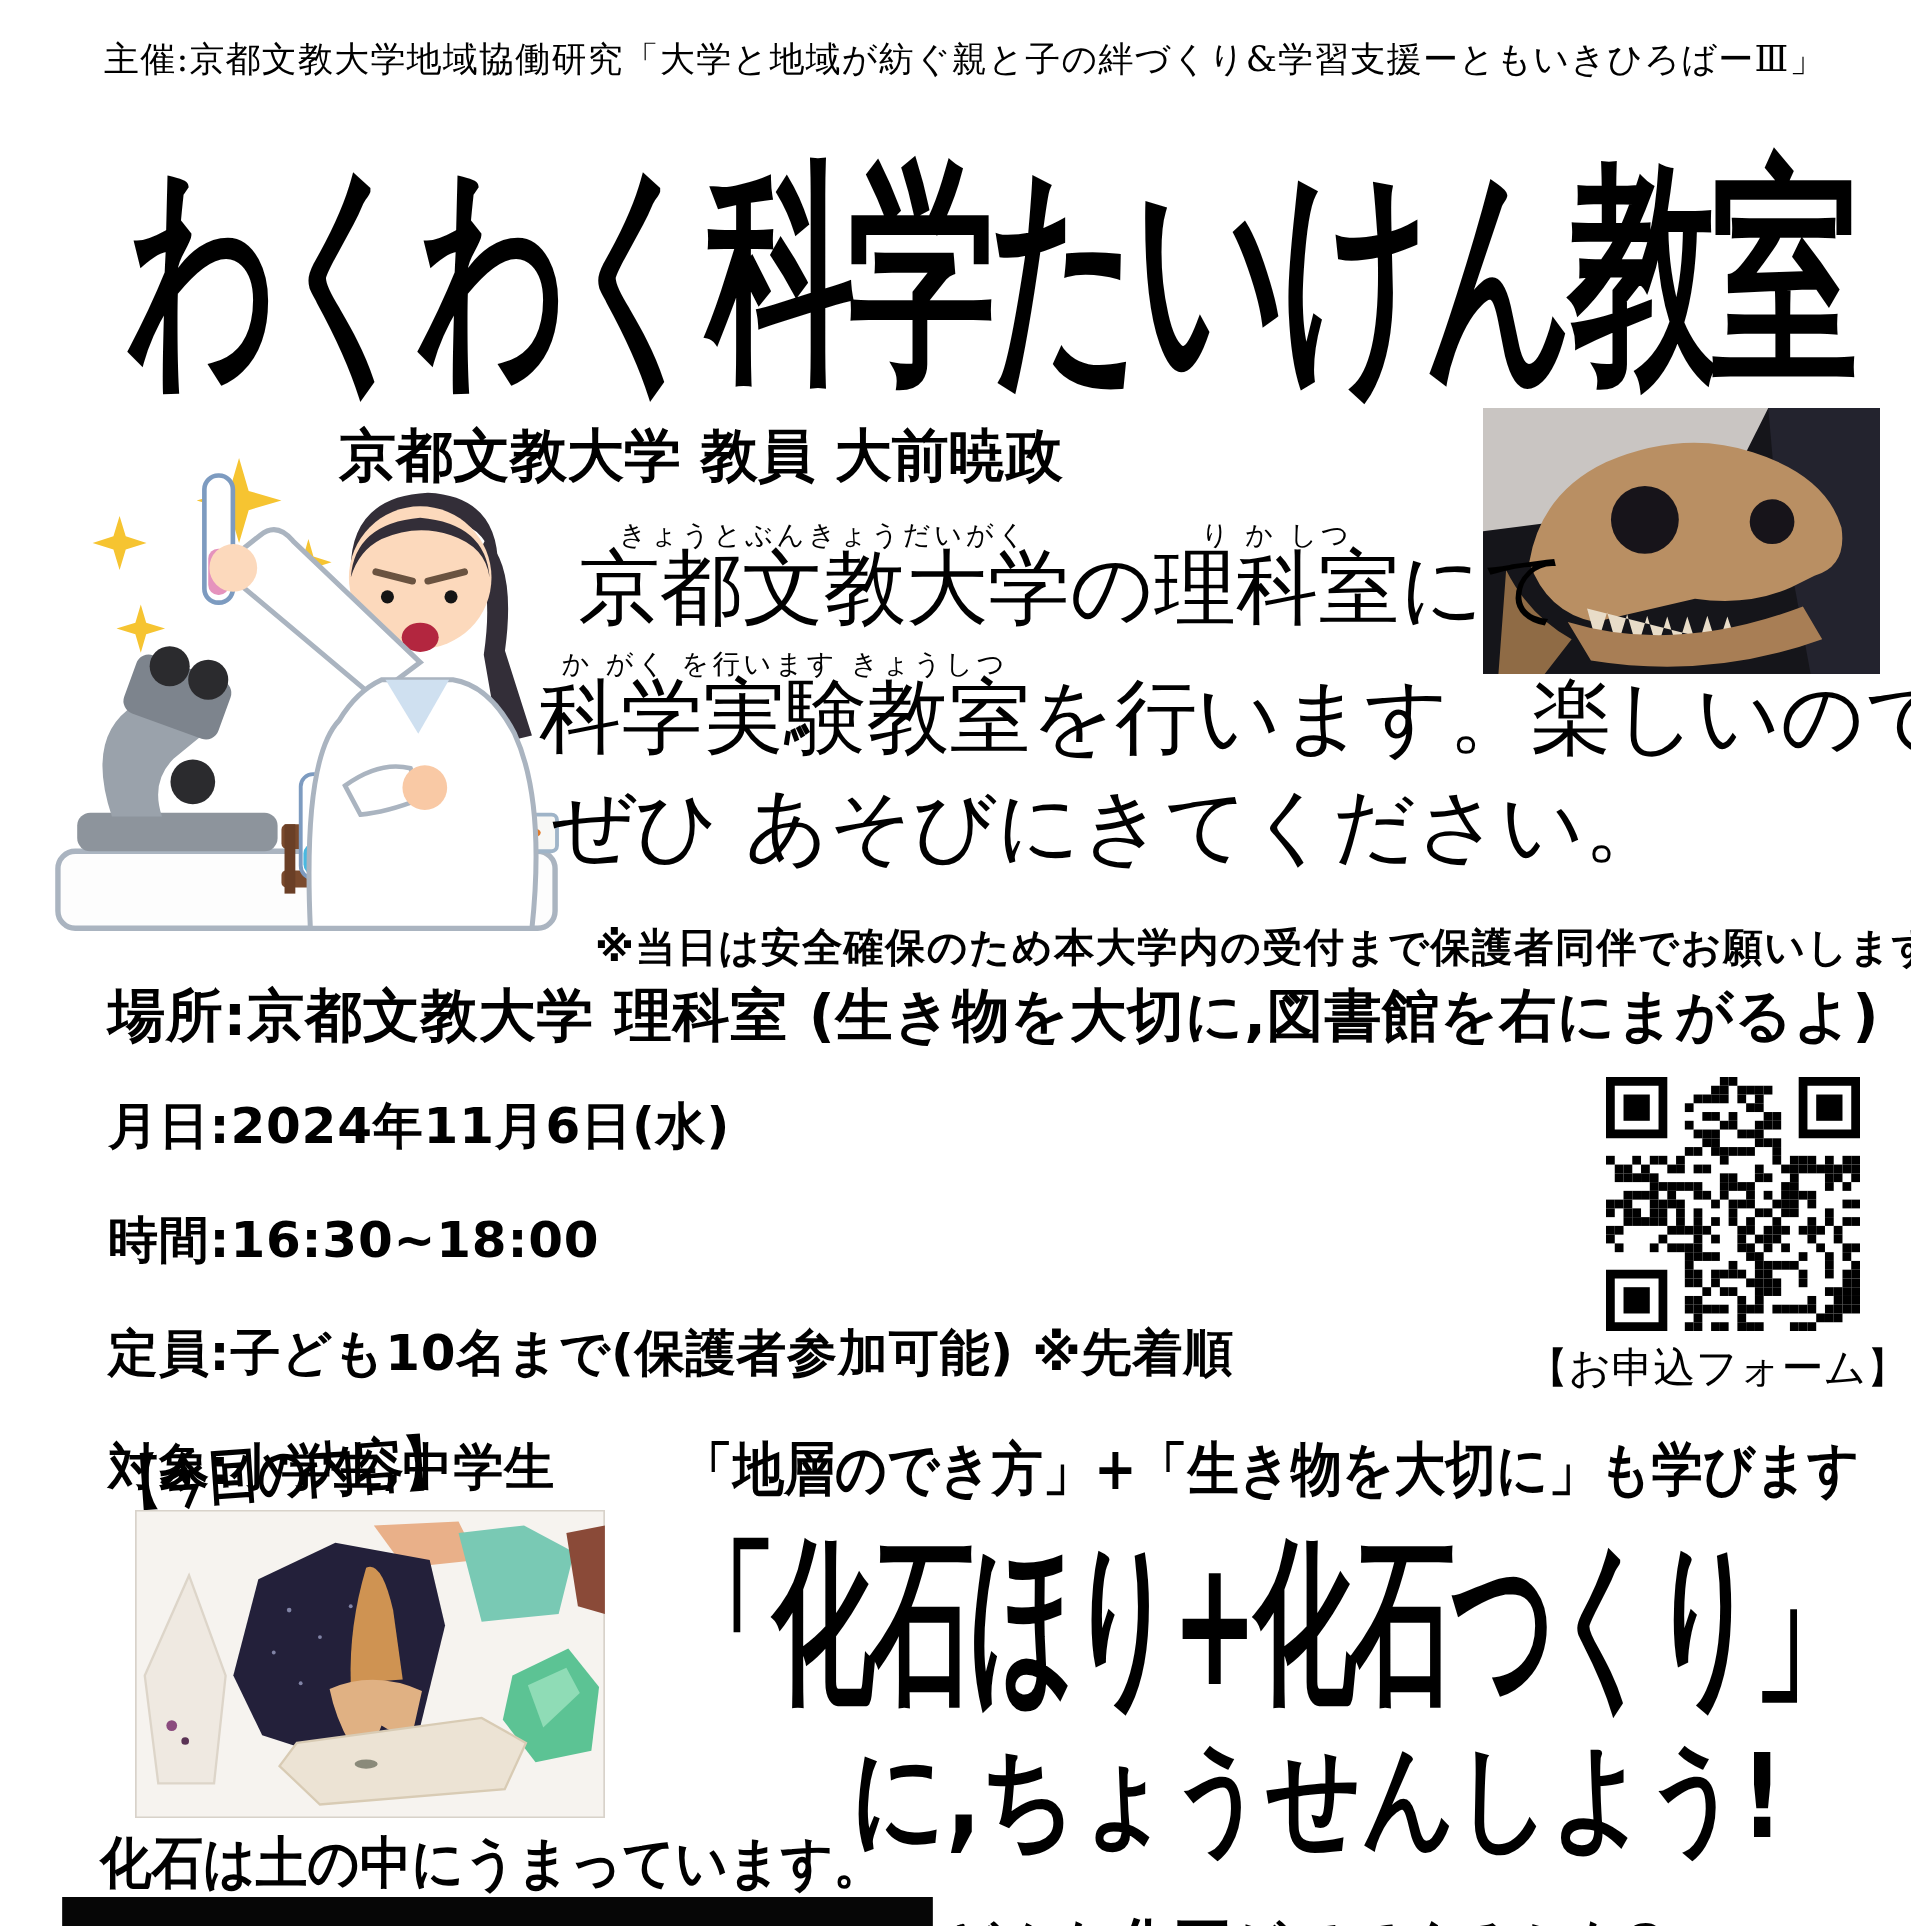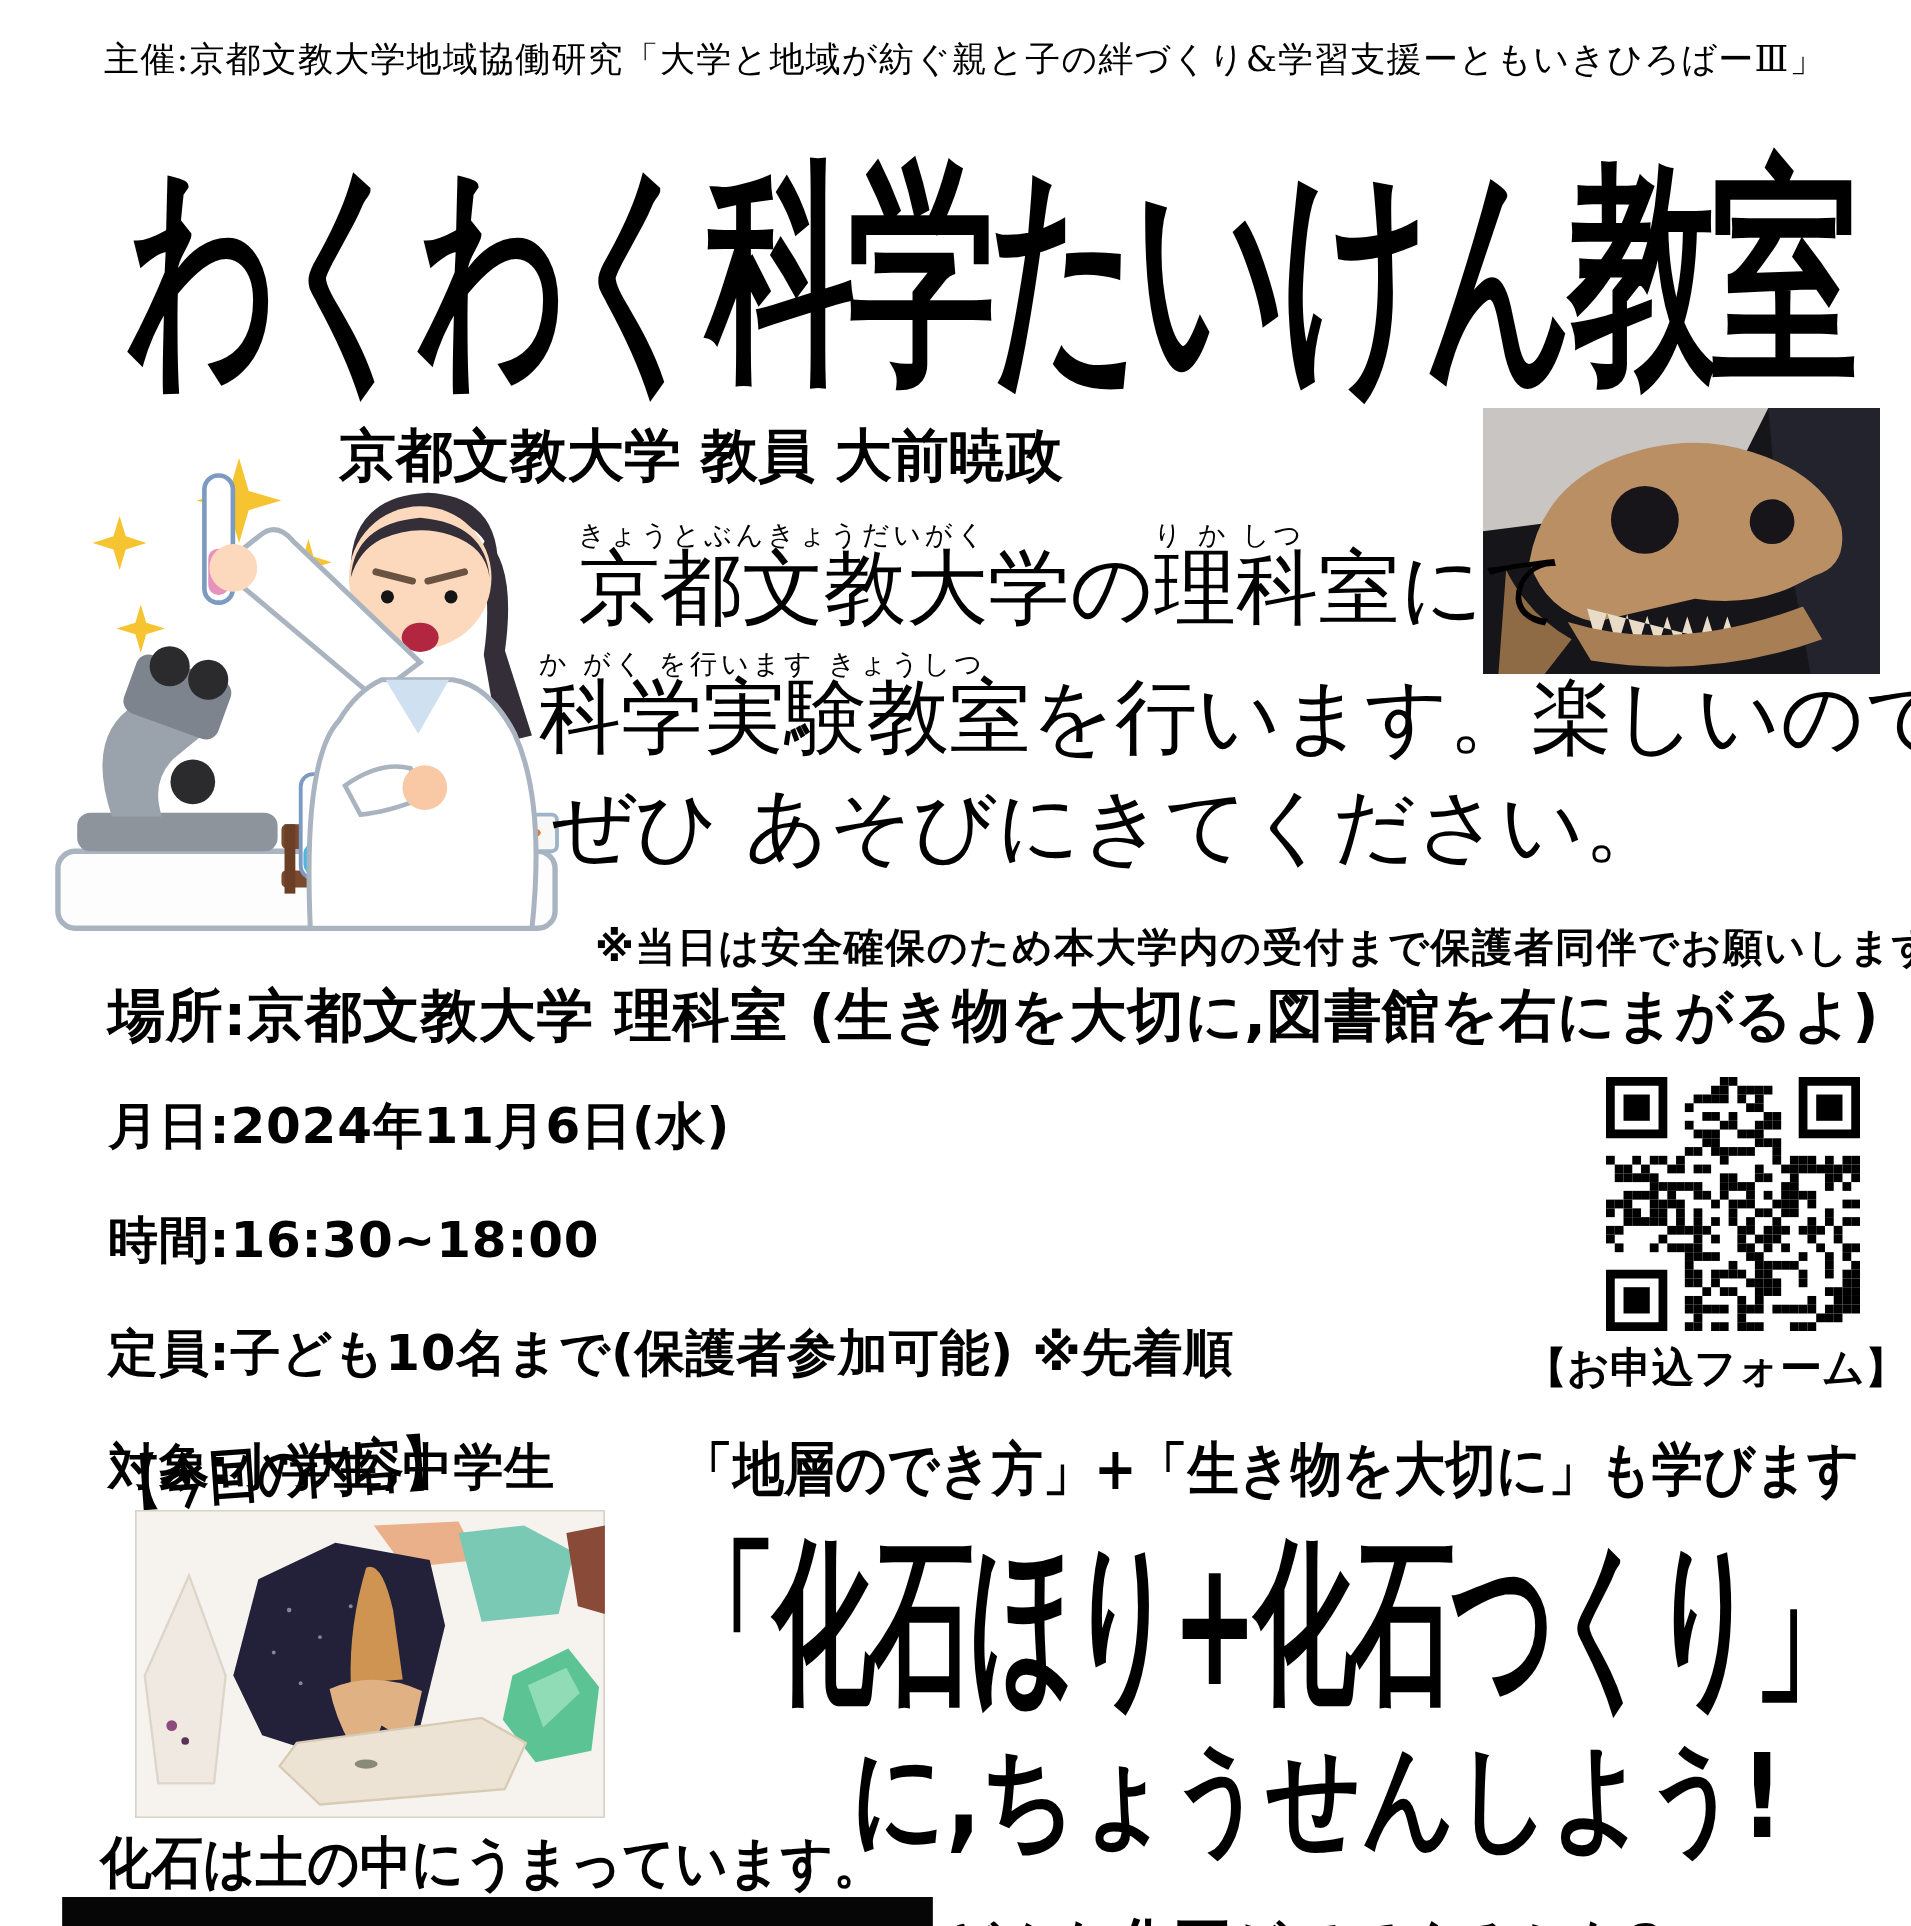--- a/index.html
+++ b/index.html
@@ -7,24 +7,24 @@
   body{
     position:relative;overflow:hidden;background:#ffffff;color:#000;
     font-family:"DejaVu Sans","Liberation Sans",sans-serif;
   }
   .t{position:absolute;white-space:nowrap;line-height:1.12;color:#000}
   .serif{font-family:"DejaVu Serif","Liberation Serif",serif}
   .poster-title{font-size:239px;font-weight:900;line-height:1;letter-spacing:-10.8px;
     transform:scaleX(.62);transform-origin:0 0}
   .subtitle{font-size:57px;font-weight:700}
   .intro{font-size:82px;font-weight:500}
-  .intro ruby rt{font-size:27px;font-weight:500;letter-spacing:3.9px;text-align:left}
+  .intro ruby rt{font-size:27px;font-weight:500;letter-spacing:3.9px;text-align:center}
   .caution{font-size:40px;font-weight:700;letter-spacing:1.5px}
   .detail{font-size:50px;font-weight:900;letter-spacing:0.8px}
-  .qr-label{font-size:42px;font-weight:700;text-align:left}
+  .qr-label{font-size:42px;font-weight:400;text-align:center}
   .contents-head{font-size:59px;font-weight:900;transform:rotate(-4deg) scaleX(.82);transform-origin:0 0}
   .also-learn{font-size:58px;font-weight:800;transform:scaleX(.88);transform-origin:0 0}
   .main-act{font-size:177px;font-weight:900;line-height:1;letter-spacing:-7px;
     transform:scaleX(.58);transform-origin:0 0}
   .challenge{font-size:116px;font-weight:900;line-height:1;transform:scaleX(.8);transform-origin:0 0}
   .note-b{font-size:56px;font-weight:800;transform:scaleX(.92);transform-origin:0 0}
   svg{position:absolute;display:block}
 </style>
 </head>
 <body>

